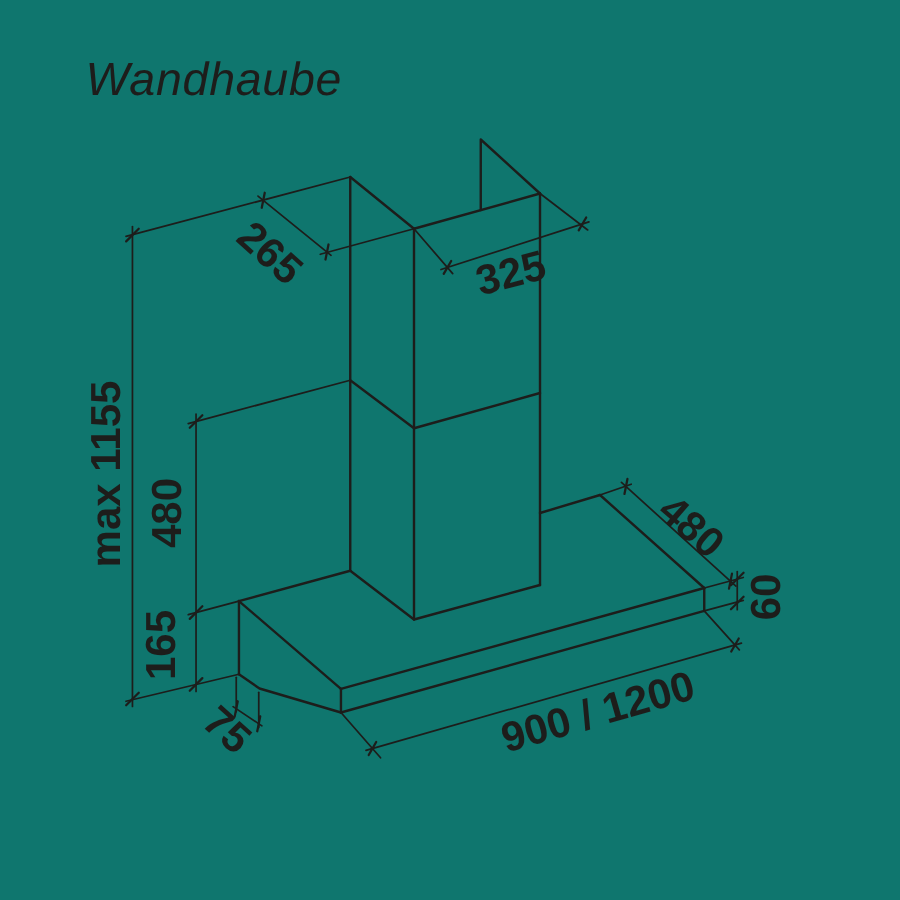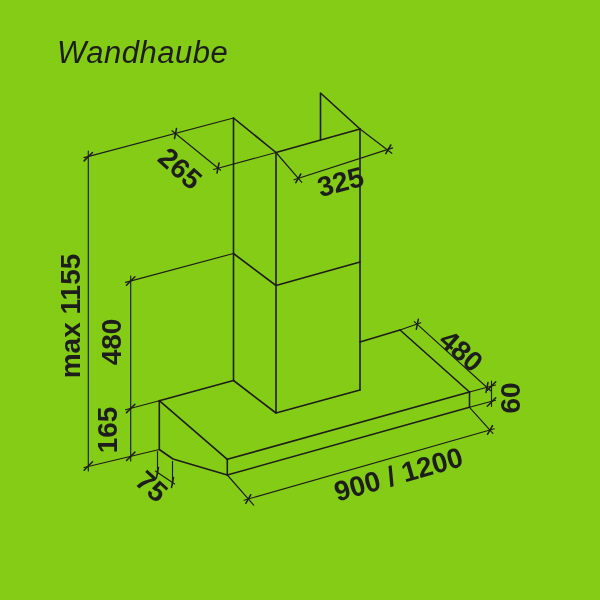--- a/index.html
+++ b/index.html
@@ -2,21 +2,21 @@
 <html><head>
 <meta charset="utf-8">
 <style>
   html,body{margin:0;padding:0;}
   body{
     width:600px;height:600px;
     background:#ffffff;
     font-family:"Liberation Sans","DejaVu Sans",sans-serif;
     overflow:hidden;
   }
-  .stage{position:relative;width:600px;height:600px;background:#84cc16;}
+  .stage{position:relative;width:600px;height:600px;background:#0f766e;}
   svg{position:absolute;left:0;top:0;}
   .obj-line{fill:none;stroke:#1d1d1b;stroke-width:1.6;stroke-linecap:round;stroke-linejoin:round;}
   .dim-line{fill:none;stroke:#1d1d1b;stroke-width:1.15;stroke-linecap:round;stroke-linejoin:round;}
   .tick{fill:none;stroke:#1d1d1b;stroke-width:1.5;stroke-linecap:round;}
   .dim-text{
     font-family:"Liberation Sans","DejaVu Sans",sans-serif;
     font-size:28px;font-weight:bold;fill:#1d1d1b;
   }
   .title-text{
     font-family:"Liberation Sans","DejaVu Sans",sans-serif;

